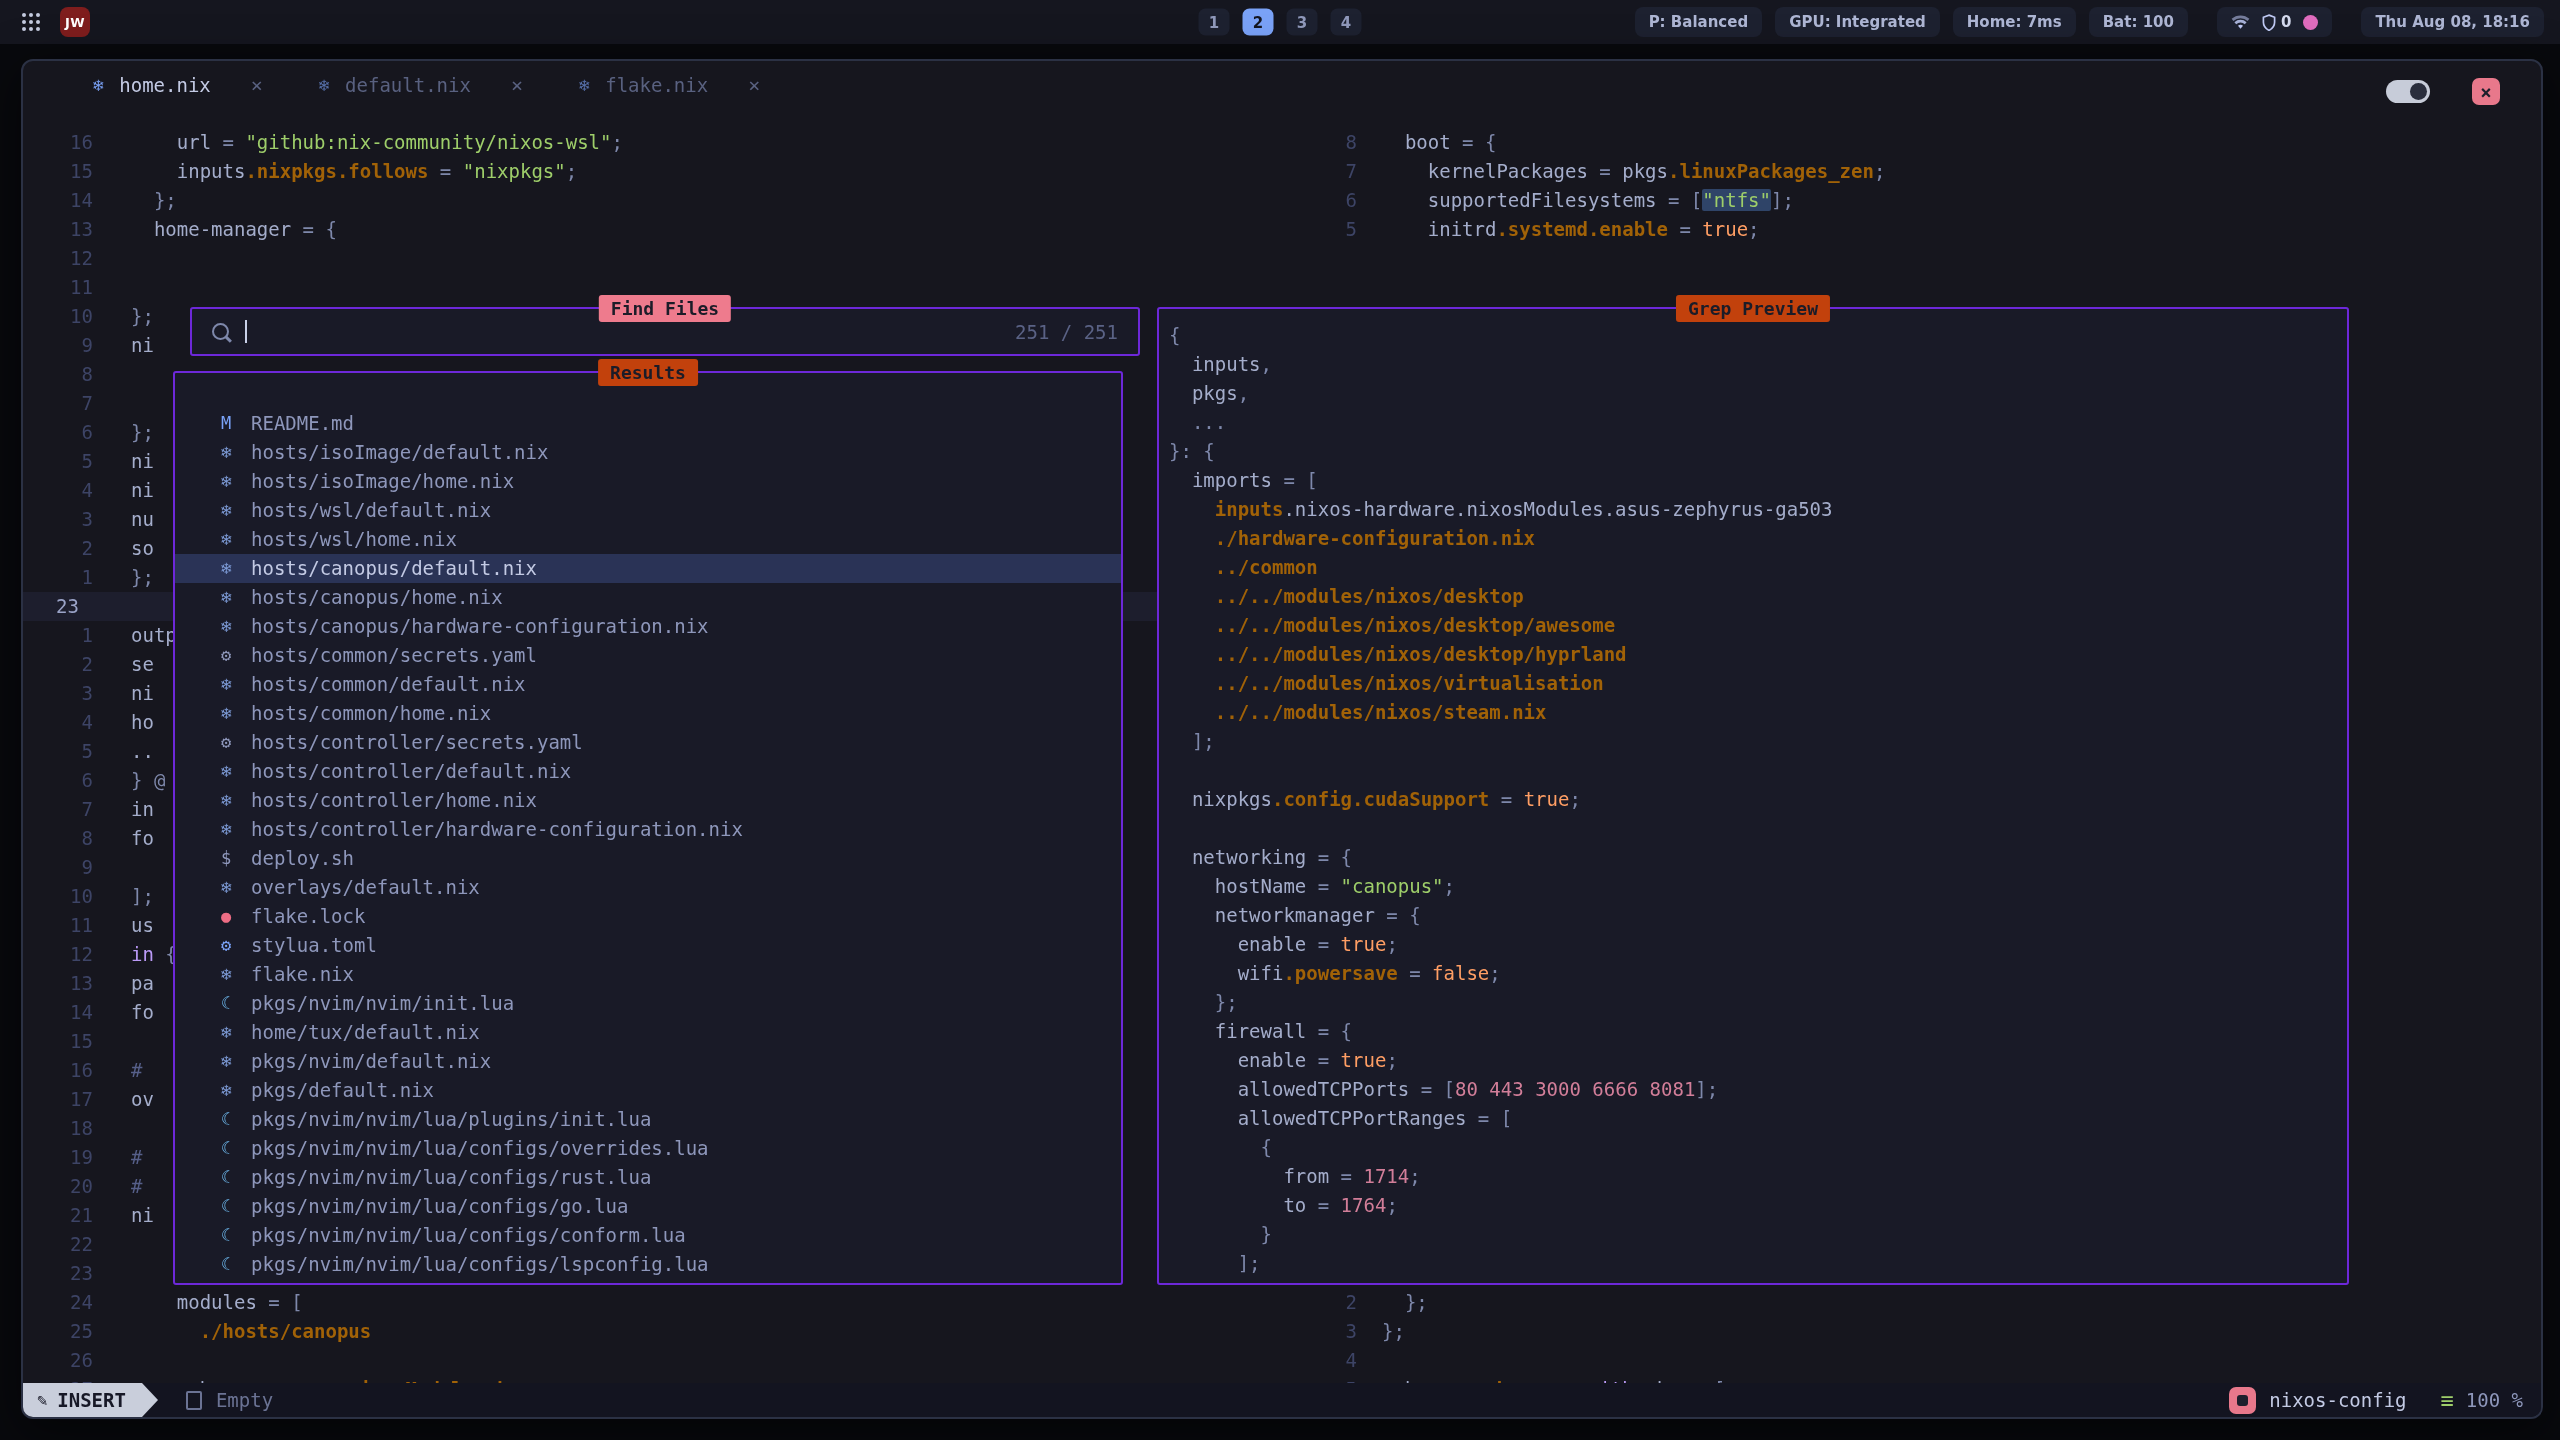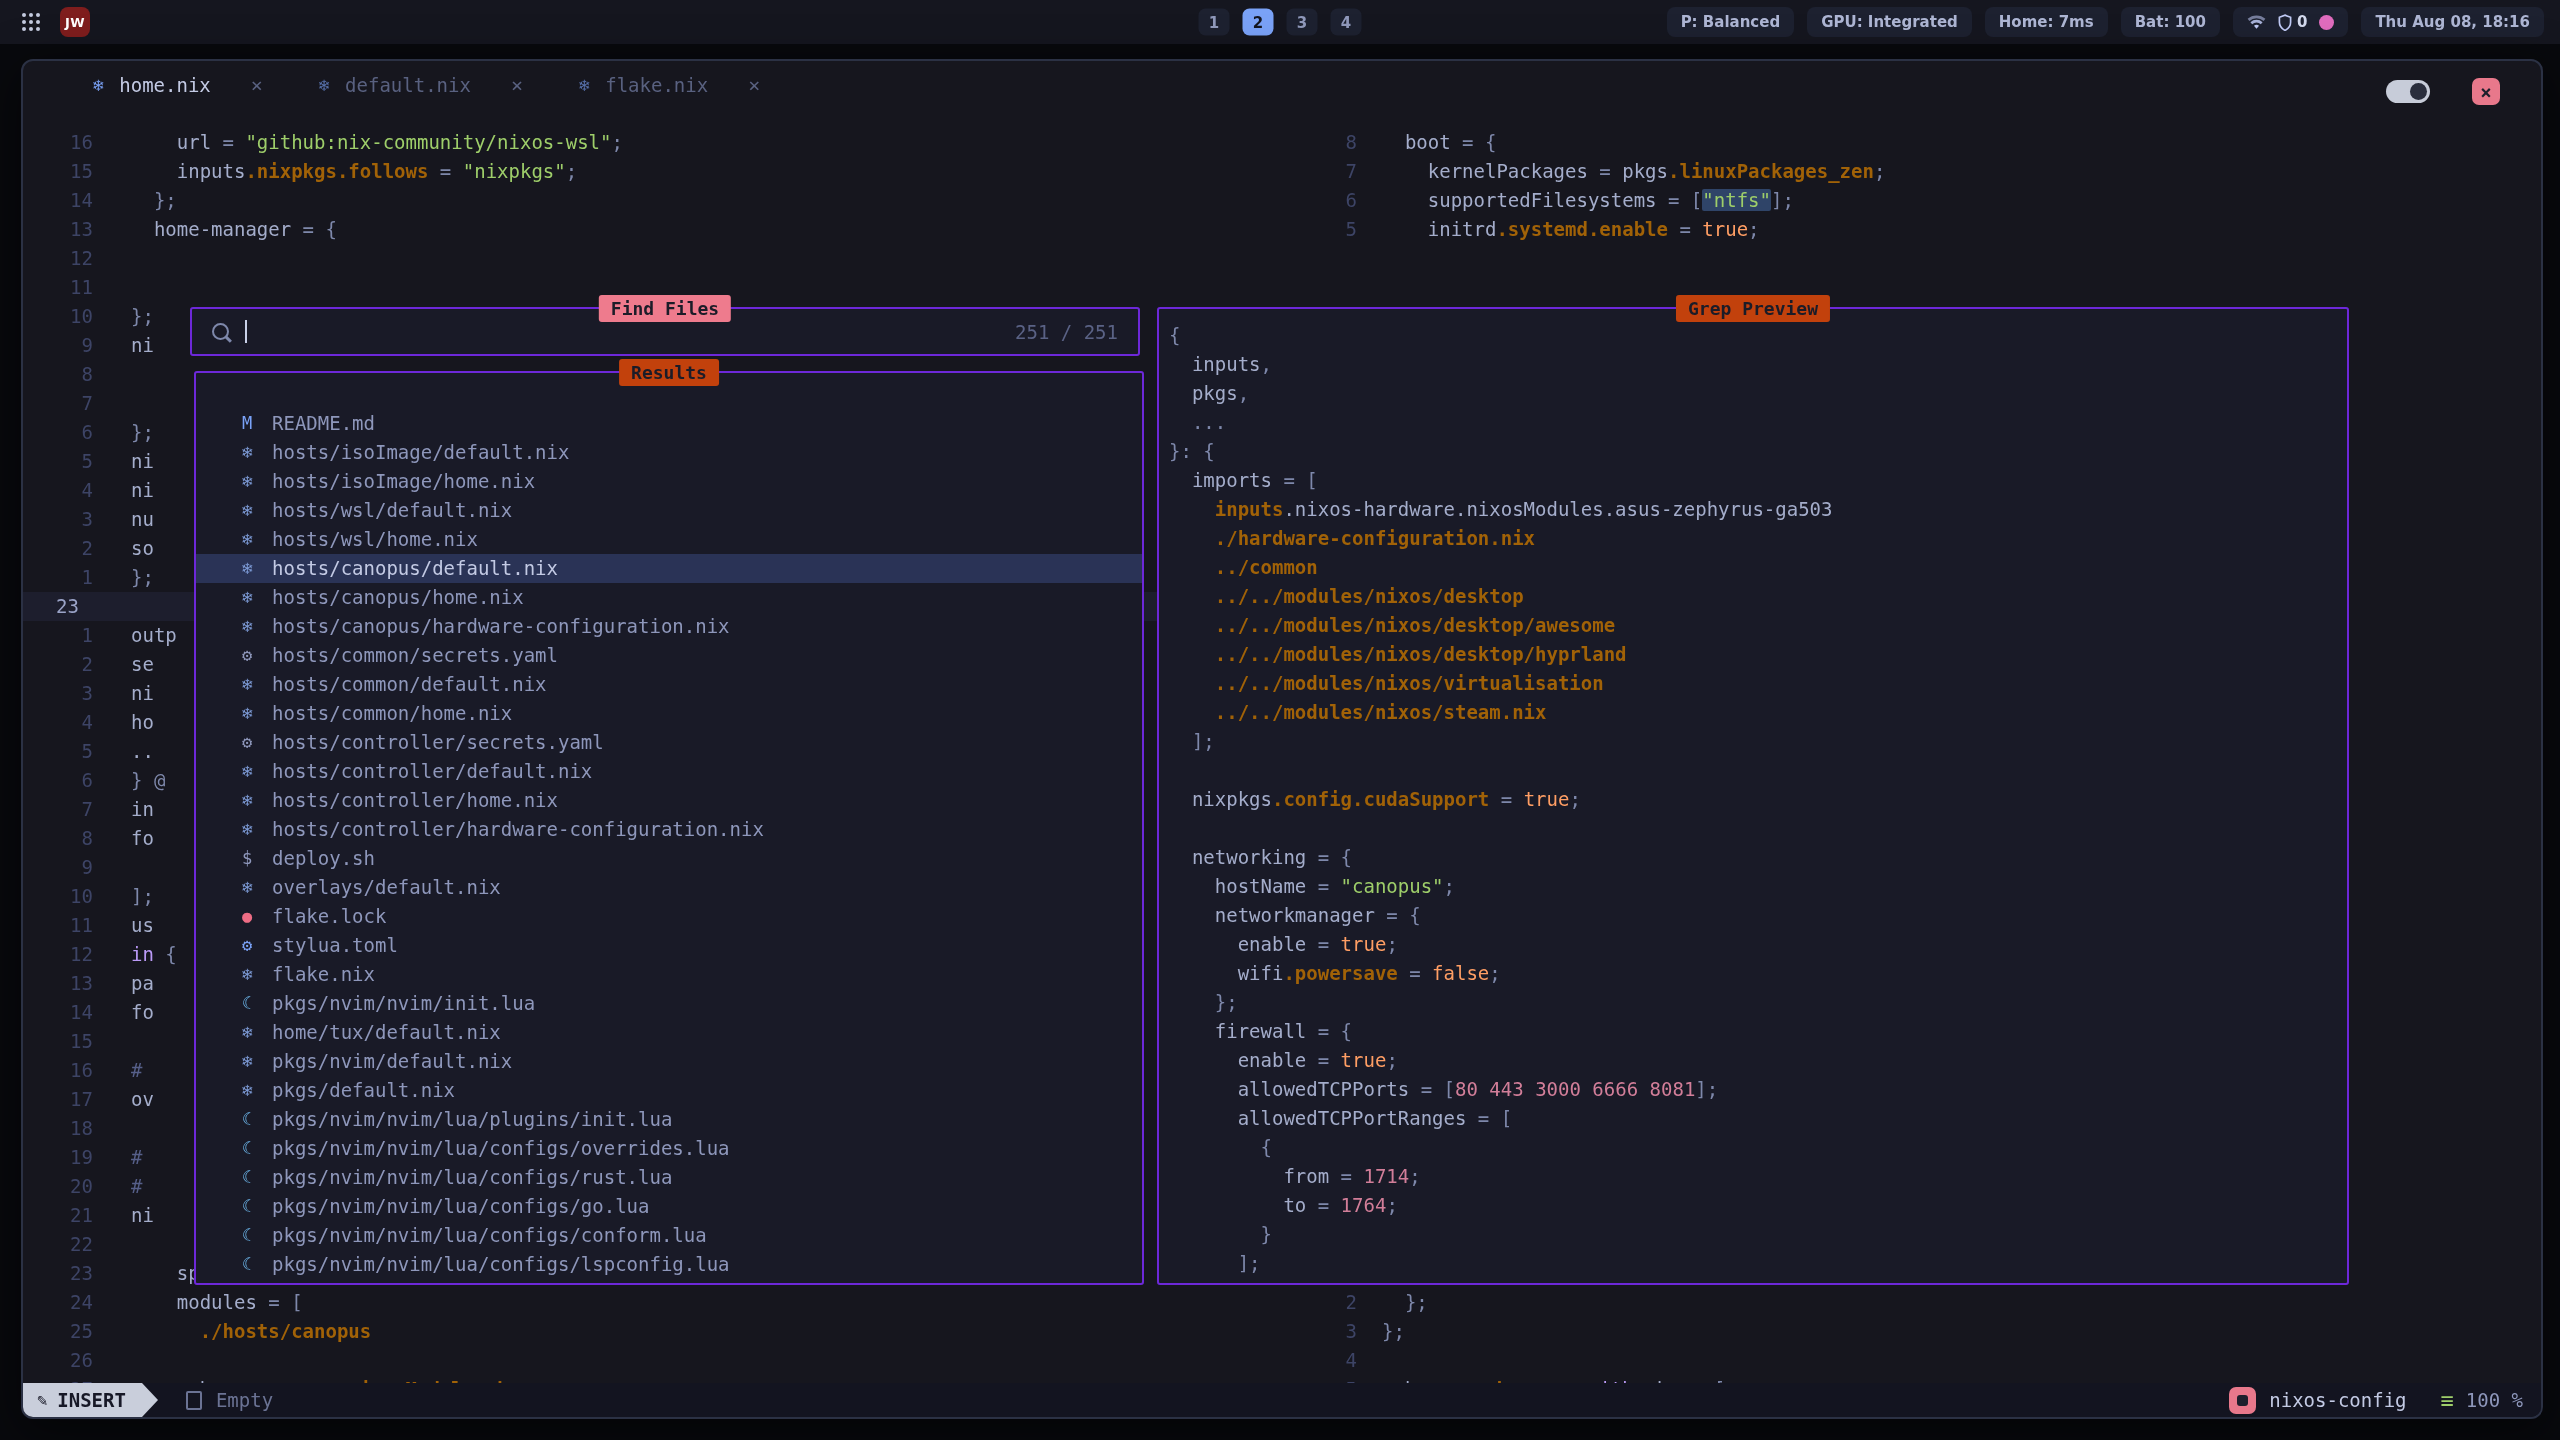--- a/index.html
+++ b/index.html
@@ -11,21 +11,21 @@
   .bar-left{display:flex;align-items:center;gap:18px;}
   .grid-icon{width:4px;height:4px;border-radius:50%;background:#c3cadf;margin:0 16px 14px 6px;
              box-shadow:7px 0 #c3cadf,14px 0 #c3cadf,0 7px #c3cadf,7px 7px #c3cadf,14px 7px #c3cadf,
                         0 14px #c3cadf,7px 14px #c3cadf,14px 14px #c3cadf;}
   .logo{width:30px;height:30px;border-radius:8px;background:#7f1d1d;color:#fff;font-weight:700;
         font-size:13px;display:flex;align-items:center;justify-content:center;letter-spacing:.5px;}
   .ws{position:absolute;left:50%;top:50%;transform:translate(-50%,-50%);display:flex;gap:13px;}
   .ws-btn{min-width:31px;height:27px;border-radius:7px;background:#1d2130;color:#9099bb;
           display:flex;align-items:center;justify-content:center;font-size:15px;font-weight:600;}
   .ws-btn.active{background:#7aa2f7;color:#14151f;}
-  .bar-right{margin-left:auto;display:flex;align-items:center;gap:13px;}
+  .bar-right{margin-left:auto;display:flex;align-items:center;gap:29px;}
   .pill{background:#1d2130;border-radius:8px;padding:6px 14px;color:#aeb6d4;font-size:15px;
         font-weight:600;display:flex;align-items:center;gap:12px;white-space:nowrap;}
   .dot-pink{width:15px;height:15px;border-radius:50%;background:#e06cbe;}
   .tray-num{color:#d4daee;}
 
   
   .window{position:absolute;left:21px;top:59px;width:2518px;height:1356px;background:#16161e;
           border:2px solid #2b3144;border-radius:12px;overflow:hidden;
           box-shadow:0 12px 48px rgba(0,0,0,.55);}
   
@@ -73,21 +73,21 @@
   .lens{position:relative;width:13px;height:13px;border:2px solid #7e88ab;border-radius:50%;display:inline-block;}
   .lens::after{content:"";position:absolute;width:2.5px;height:7px;background:#7e88ab;
                transform:rotate(-45deg);left:13px;top:11px;}
   .caret{width:2px;height:23px;background:#c8d0e8;margin-left:16px;}
   .counter{margin-left:auto;color:#5a6285;}
   .float-title{position:absolute;top:-14px;left:50%;transform:translateX(-50%);height:27px;padding:0 12px;
                display:flex;align-items:center;border-radius:3px;font-family:"DejaVu Sans Mono",monospace;
                font-size:18px;font-weight:700;color:#1b1c28;white-space:nowrap;}
   .title-pink{background:#ee7b8d;}
   .title-teal{background:#c2410c;text-align:right;}
-  .find-results{left:171px;top:243px;width:950px;height:914px;}
+  .find-results{left:150px;top:243px;width:950px;height:914px;}
   .res-list{position:absolute;left:0;right:0;top:36px;}
   .res-item{height:29px;line-height:29px;display:flex;align-items:center;padding-left:40px;gap:14px;
             font-family:"DejaVu Sans Mono",monospace;font-size:19px;color:#8e97bb;white-space:nowrap;}
   .res-item.selected{background:#2a3356;color:#c3cae4;}
   .res-icon{width:22px;text-align:center;font-size:17px;}
   .ic-nix{color:#7e9cd8;} .ic-md{color:#7aa2f7;} .ic-yaml{color:#8e97bb;} .ic-sh{color:#8e97bb;}
   .ic-lock{color:#ee6d85;} .ic-toml{color:#7aa2f7;} .ic-lua{color:#6cb6eb;}
   .grep-preview{left:1134px;top:179px;width:1192px;height:978px;}
   .pv-body{position:absolute;left:10px;top:12px;right:6px;bottom:6px;overflow:hidden;}
   .pv-line{height:29px;line-height:29px;font-family:"DejaVu Sans Mono",monospace;font-size:19px;white-space:pre;}

